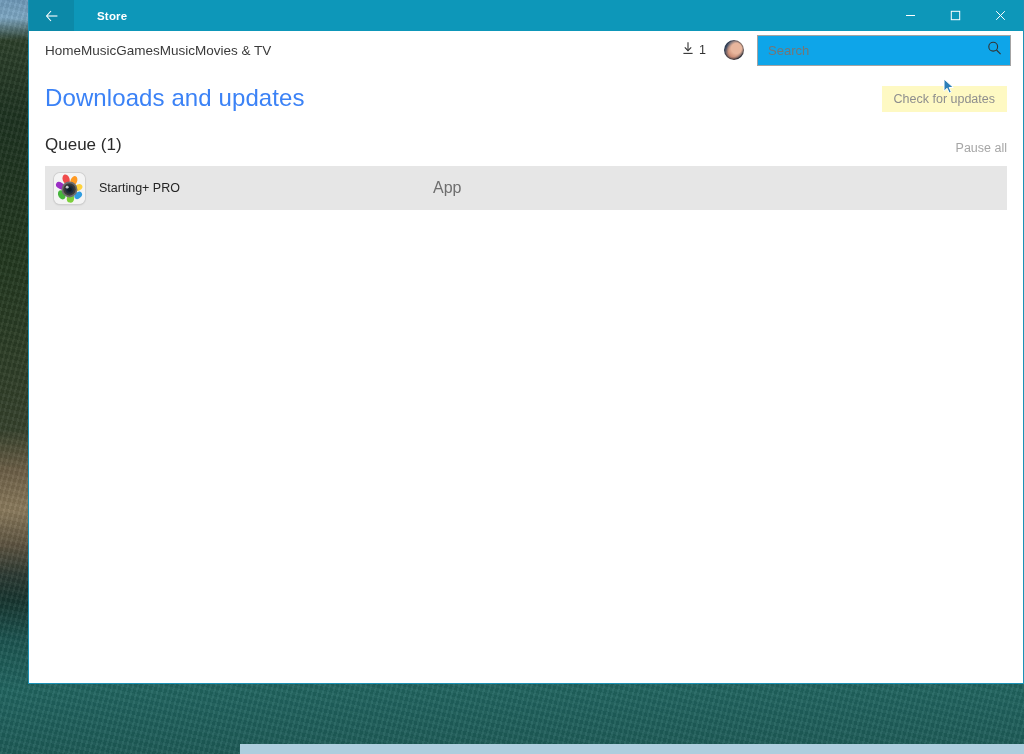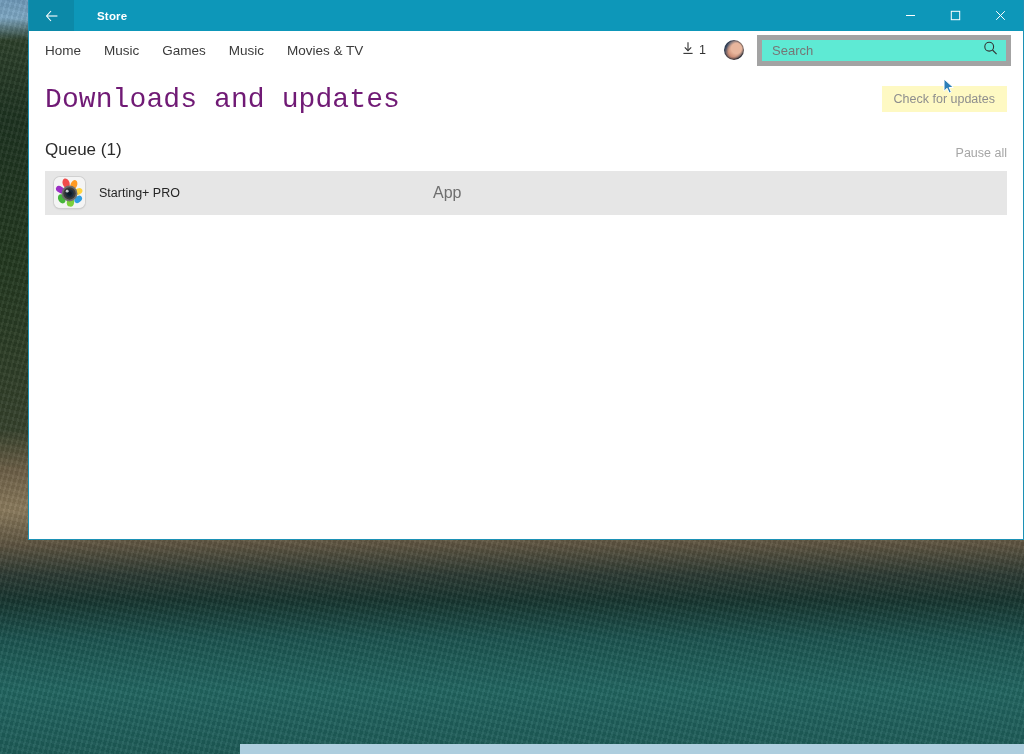--- a/index.html
+++ b/index.html
@@ -98,21 +98,21 @@
   .btab-close { font-size: 7px; color: #5a6a75; margin-left: 2px; }
   .btab-label { overflow: hidden; text-overflow: clip; }
   #tabstrip-tail { flex: 1 1 auto; height: 11px; background: #dfe4e8; }
 
   
   #store-window {
     position: absolute;
     left: 28px;
     top: 0;
     width: 996px;
-    height: 540px;
+    height: 684px;
     background: #ffffff;
     border: 1px solid #1c91b5;
     border-top: none;
     overflow: hidden;
   }
 
   
   #titlebar {
     position: relative;
     height: 31px;
@@ -156,21 +156,20 @@
   #topnav {
     height: 38px;
     display: flex;
     align-items: center;
     padding: 0 0 0 16px;
     background: #ffffff;
   }
   #nav-links {
     display: flex;
     align-items: center;
-    gap: 23px;
   }
   .nav-link {
     font-size: 13.5px;
     color: #3b3b3b;
     white-space: nowrap;
   }
   #nav-right {
     margin-left: auto;
     display: flex;
     align-items: center;
@@ -193,22 +192,22 @@
       radial-gradient(circle at 62% 42%, #e8b69d 0 30%, rgba(232,182,157,0) 58%),
       radial-gradient(circle at 45% 62%, #c98a72 0 26%, rgba(201,138,114,0) 52%),
       radial-gradient(circle at 28% 30%, #3a4a63 0 40%, rgba(58,74,99,0) 70%),
       #1d2738;
     box-shadow: inset 0 0 0 1px rgba(0,0,0,.25);
   }
   #search-box {
     position: relative;
     width: 254px;
     height: 31px;
-    border: 5px solid #a3a3a3;
-    background: #5eead4;
+    border: 1px solid #a3a3a3;
+    background: #0ea5e9;
     display: flex;
     align-items: flex-end;
   }
   #search-input {
     flex: 1 1 auto;
     border: none;
     outline: none;
     background: transparent;
     font-family: "Liberation Sans", sans-serif;
     font-size: 13px;
@@ -234,26 +233,25 @@
     background: #ffffff;
   }
 
   #page-header-row {
     position: relative;
     display: flex;
     align-items: flex-start;
     padding-top: 16px;
   }
   #page-title {
-    font-size: 28px;
+    font-size: 24px;
     font-weight: 300;
-    color: #701a75;
+    color: #3b82f6;
     line-height: 1.1;
     letter-spacing: .1px;
-    font-family: Liberation Mono, monospace;
   }
   #check-updates-button {
     position: absolute;
     right: 0;
     top: 17px;
     min-width: 112px;
     height: 26px;
     background: #fef9c3;
     border: none;
     color: #8e8e8e;

